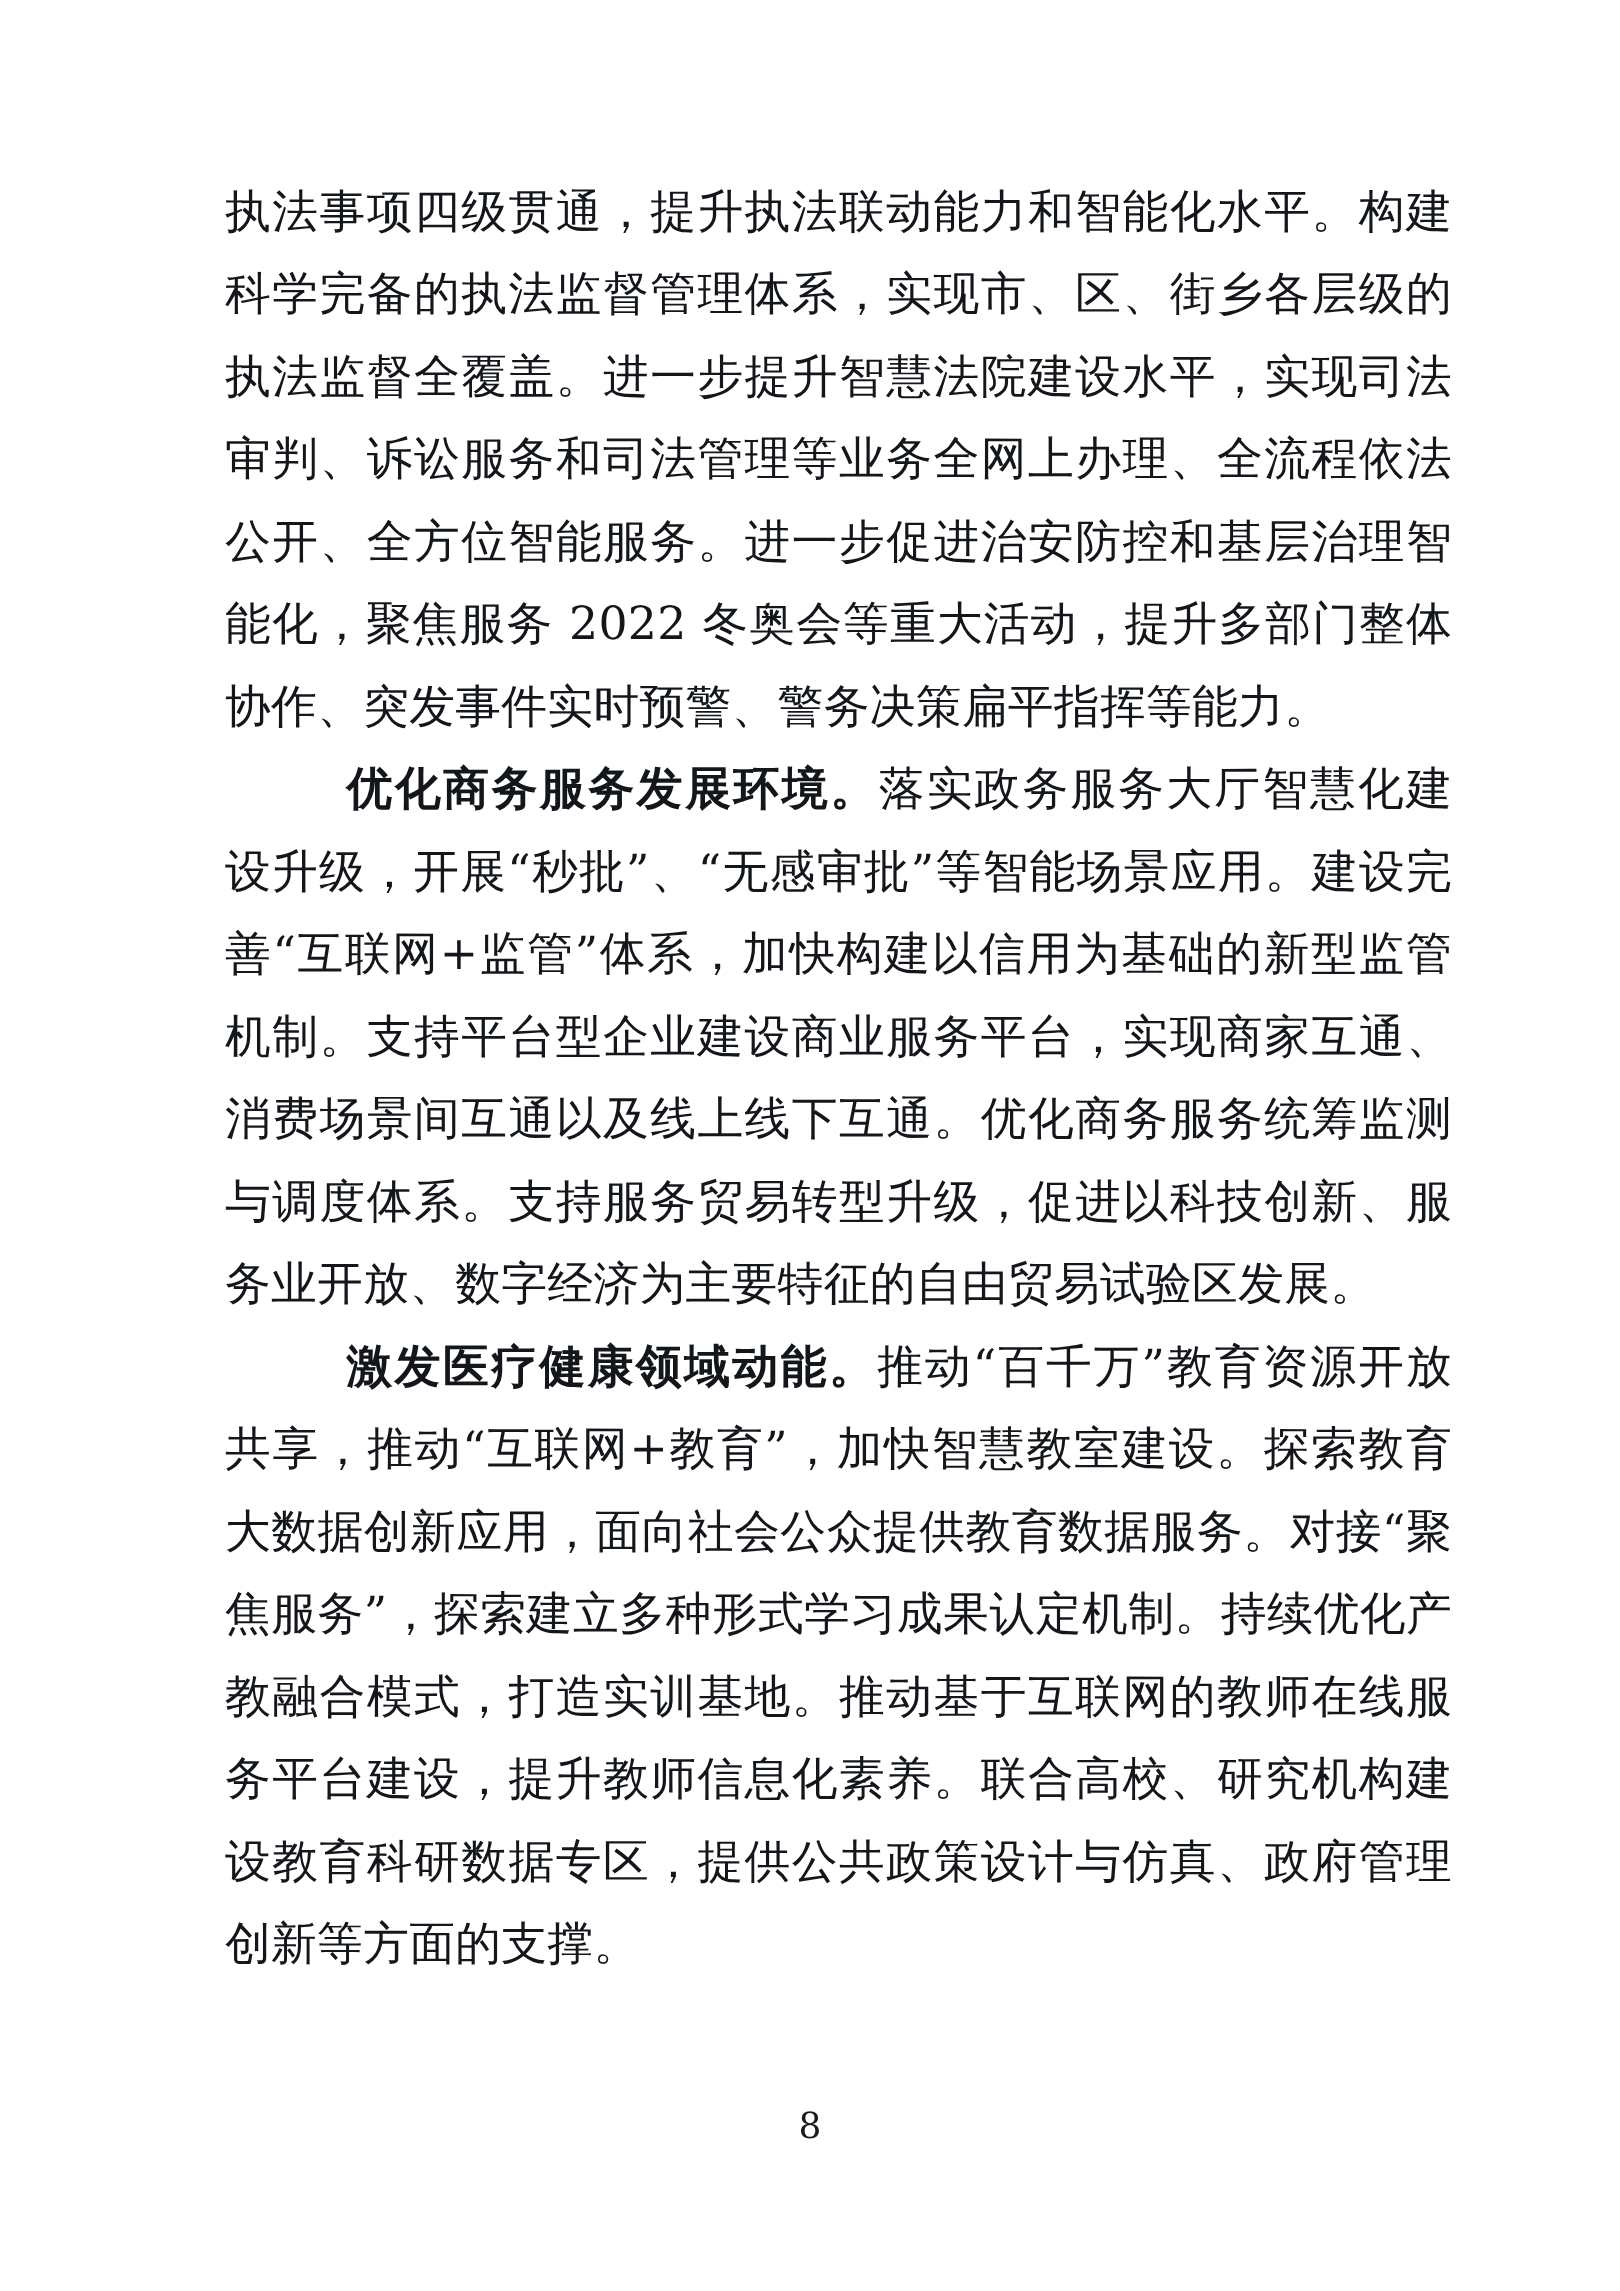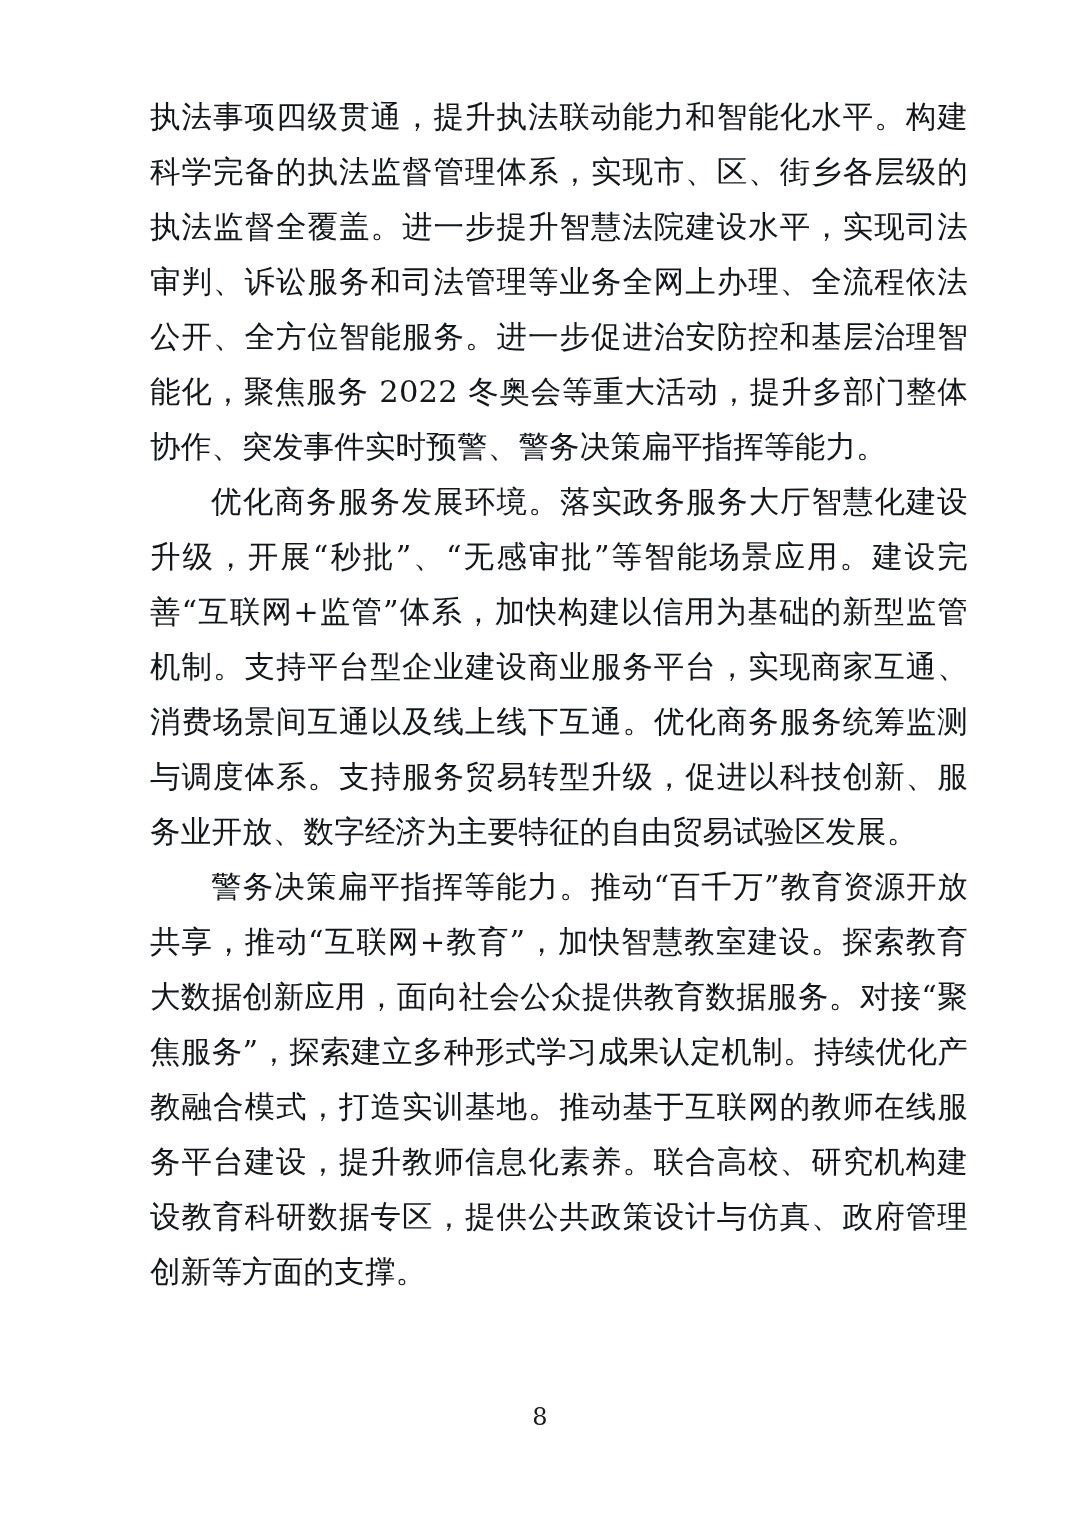--- a/index.html
+++ b/index.html
@@ -12,41 +12,42 @@
     height: 1527px;
     font-family: "DejaVu Serif", "Liberation Serif", serif;
     color: #111111;
     position: relative;
     overflow: hidden;
   }
   .page {
     box-sizing: border-box;
     width: 1080px;
     height: 1527px;
-    padding: 89px 112px 0 150px;
+    padding: 114px 112px 0 150px;
     position: relative;
   }
   .body-text {
     font-size: 30.5px;
     line-height: 55px;
     text-align: justify;
     text-justify: inter-ideograph;
     letter-spacing: 0.2px;
     color: #13161a;
   }
   p.para {
     margin: 0 0 0 0;
     text-indent: 2em;
   }
   p.para.first {
     text-indent: 0;
   }
   .lead {
-    font-weight: normal;
+    font-weight: bold;
     letter-spacing: 0.5px;
+    margin-left: 20px;
   }
   .page-number {
     position: absolute;
     left: 0;
     right: 0;
     bottom: 96px;
     text-align: center;
     font-size: 24px;
     font-family: "DejaVu Serif", "Liberation Serif", serif;
     color: #1a1a1a;
@@ -56,20 +57,20 @@
 <body>
 
 <div class="page">
 
   <div class="body-text">
 
     <p class="para first"><span>执法事项四级贯通，提升执法联动能力和智能化水平。构建科学完备的执法监督管理体系，实现市、区、街乡各层级的执法监督全覆盖。进一步提升智慧法院建设水平，实现司法审判、诉讼服务和司法管理等业务全网上办理、全流程依法公开、全方位智能服务。进一步促进治安防控和基层治理智能化，聚焦服务 2022 冬奥会等重大活动，提升多部门整体协作、突发事件实时预警、警务决策扁平指挥等能力。</span></p>
 
     <p class="para"><span class="lead">优化商务服务发展环境。</span><span>落实政务服务大厅智慧化建设升级，开展“秒批”、“无感审批”等智能场景应用。建设完善“互联网+监管”体系，加快构建以信用为基础的新型监管机制。支持平台型企业建设商业服务平台，实现商家互通、消费场景间互通以及线上线下互通。优化商务服务统筹监测与调度体系。支持服务贸易转型升级，促进以科技创新、服务业开放、数字经济为主要特征的自由贸易试验区发展。</span></p>
 
-    <p class="para"><span class="lead">警务决策扁平指挥等能力。</span><span>推动“百千万”教育资源开放共享，推动“互联网+教育”，加快智慧教室建设。探索教育大数据创新应用，面向社会公众提供教育数据服务。对接“聚焦服务”，探索建立多种形式学习成果认定机制。持续优化产教融合模式，打造实训基地。推动基于互联网的教师在线服务平台建设，提升教师信息化素养。联合高校、研究机构建设教育科研数据专区，提供公共政策设计与仿真、政府管理创新等方面的支撑。</span></p>
+    <p class="para"><span class="lead">激发医疗健康领域动能。</span><span>推动“百千万”教育资源开放共享，推动“互联网+教育”，加快智慧教室建设。探索教育大数据创新应用，面向社会公众提供教育数据服务。对接“聚焦服务”，探索建立多种形式学习成果认定机制。持续优化产教融合模式，打造实训基地。推动基于互联网的教师在线服务平台建设，提升教师信息化素养。联合高校、研究机构建设教育科研数据专区，提供公共政策设计与仿真、政府管理创新等方面的支撑。</span></p>
 
 
   </div>
 
   <div class="page-number">8</div>
 
 </div>
 
 </body></html>

